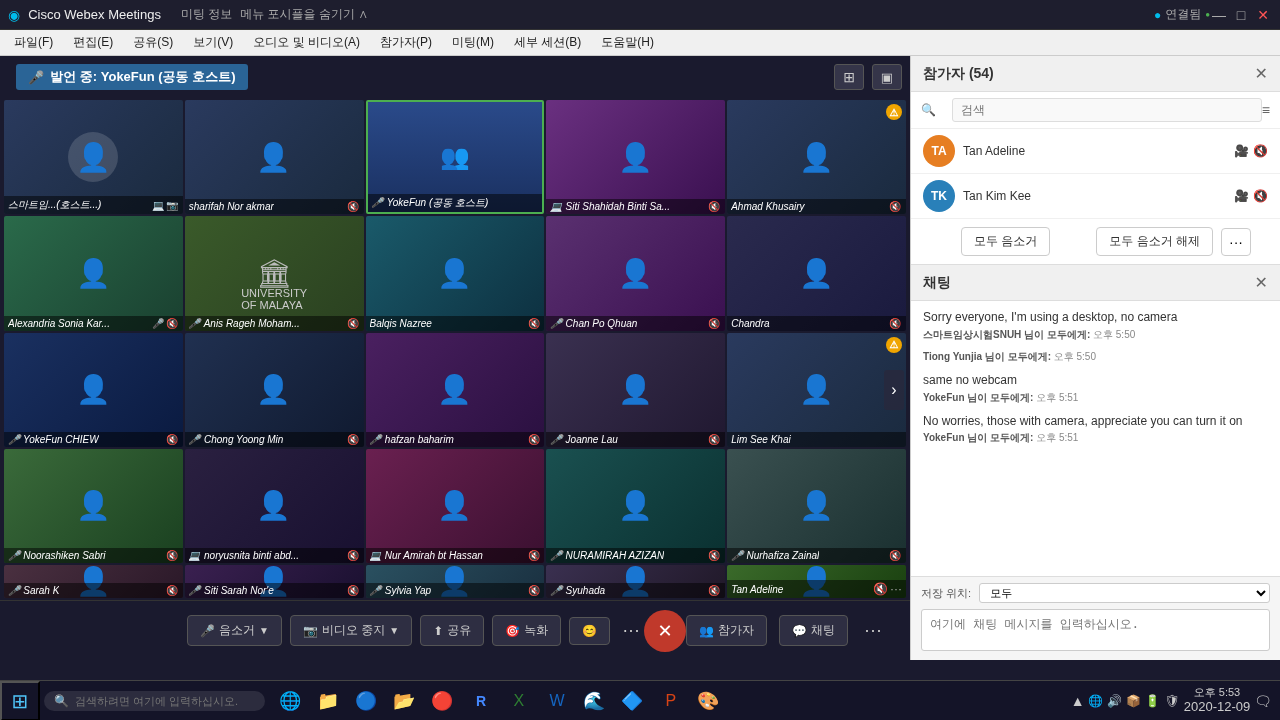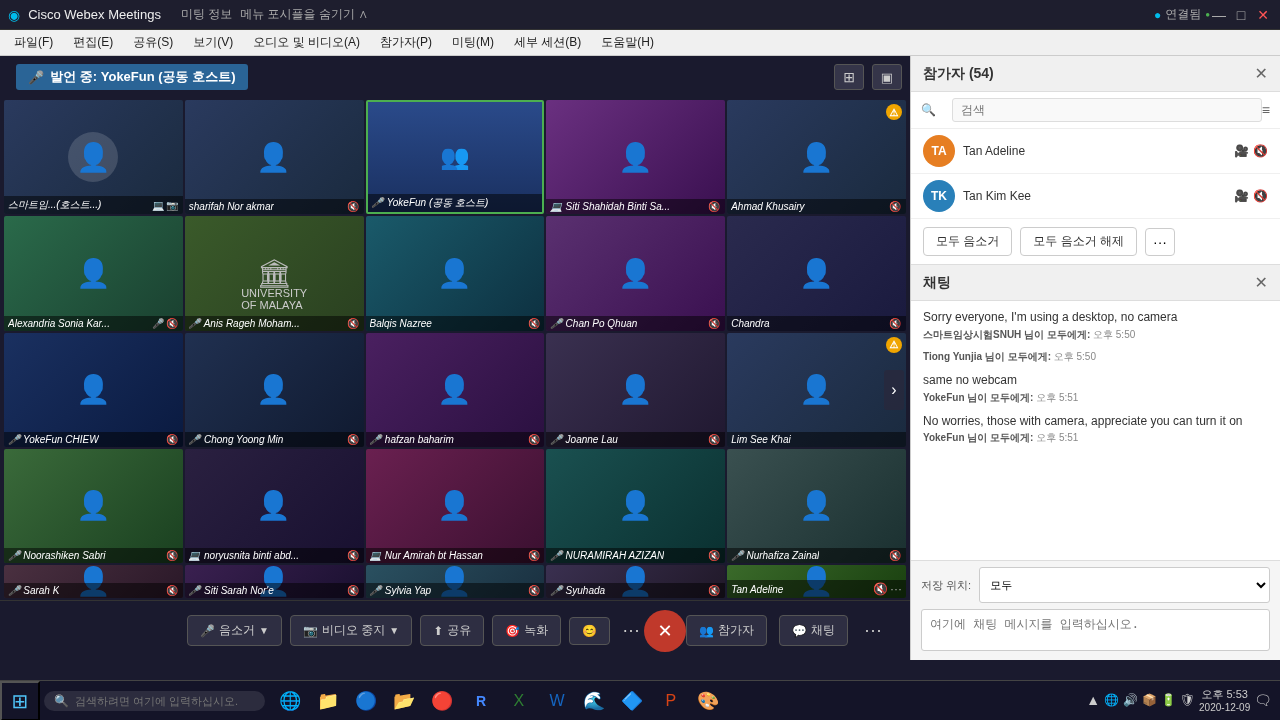--- a/index.html
+++ b/index.html
@@ -237,20 +237,21 @@
       align-items: center;
     }
     .mute-all-btn {
       background: white;
       border: 1px solid #ccc;
       border-radius: 4px;
       padding: 5px 12px;
       cursor: pointer;
       font-size: 12px;
       color: #333;
+      margin-left: 38px;
     }
     .more-opts-btn {
       background: white;
       border: 1px solid #ccc;
       border-radius: 4px;
       width: 30px;
       height: 28px;
       cursor: pointer;
       font-size: 14px;
       display: flex;
@@ -284,21 +285,21 @@
     .chat-save-row {
       display: flex;
       align-items: center;
       gap: 8px;
       margin-bottom: 6px;
     }
     .chat-save-label { font-size: 11px; color: #555; }
     .chat-save-select {
       border: 1px solid #ccc;
       border-radius: 3px;
-      padding: 10px 6px;
+      padding: 2px 6px;
       font-size: 11px;
       background: white;
       flex: 1;
     }
     .chat-input {
       width: 100%;
       border: 1px solid #ccc;
       border-radius: 3px;
       padding: 6px 8px;
       font-size: 12px;
@@ -885,17 +886,17 @@
   </div>
   <div class="taskbar-right">
     <span style="font-size:14px;">▲</span>
     <span style="font-size:12px;">🌐</span>
     <span style="font-size:12px;">🔊</span>
     <span style="font-size:12px;">📦</span>
     <span style="font-size:12px;">🔋</span>
     <span style="font-size:12px;">🛡</span>
     <div class="taskbar-time">
       <div>오후 5:53</div>
-      <div style="font-size:10px;">2020-12-09</div>
+      <div style="font-size:13px;">2020-12-09</div>
     </div>
     <span style="font-size:14px;cursor:pointer;">🗨</span>
   </div>
 </div>
 
 </body></html>

